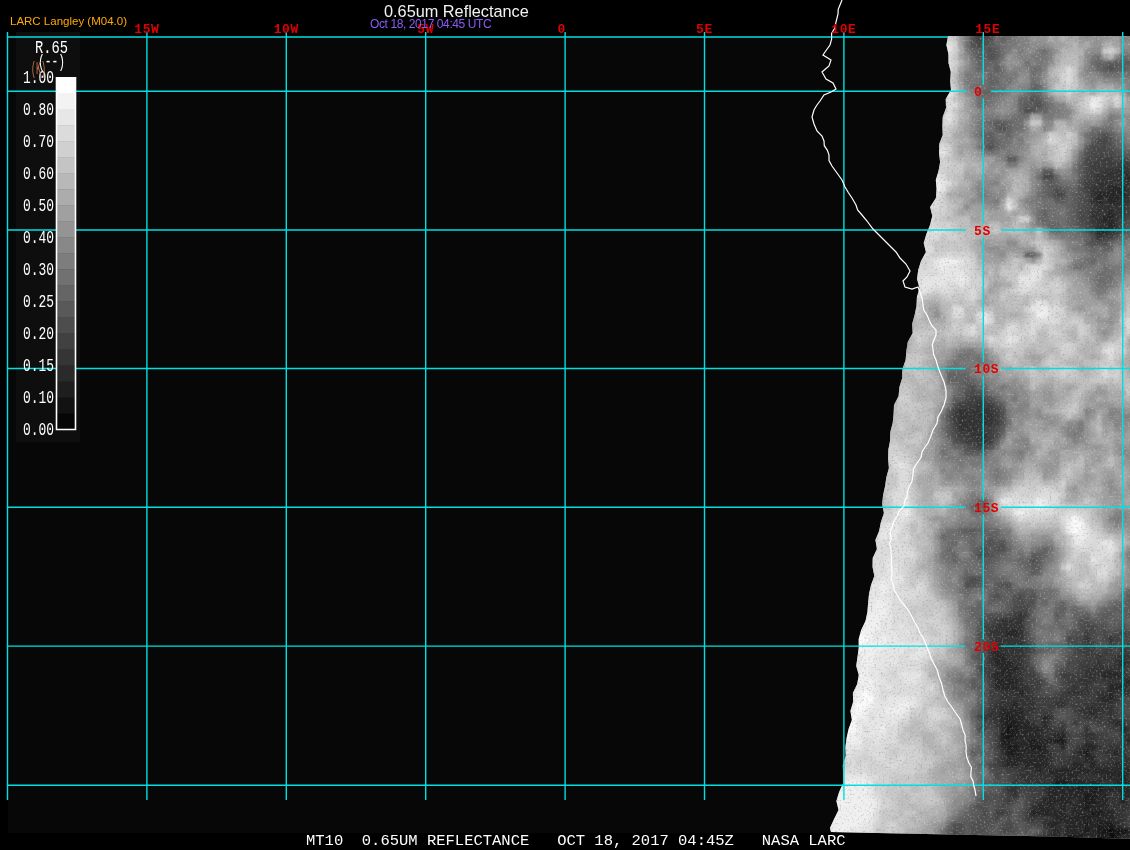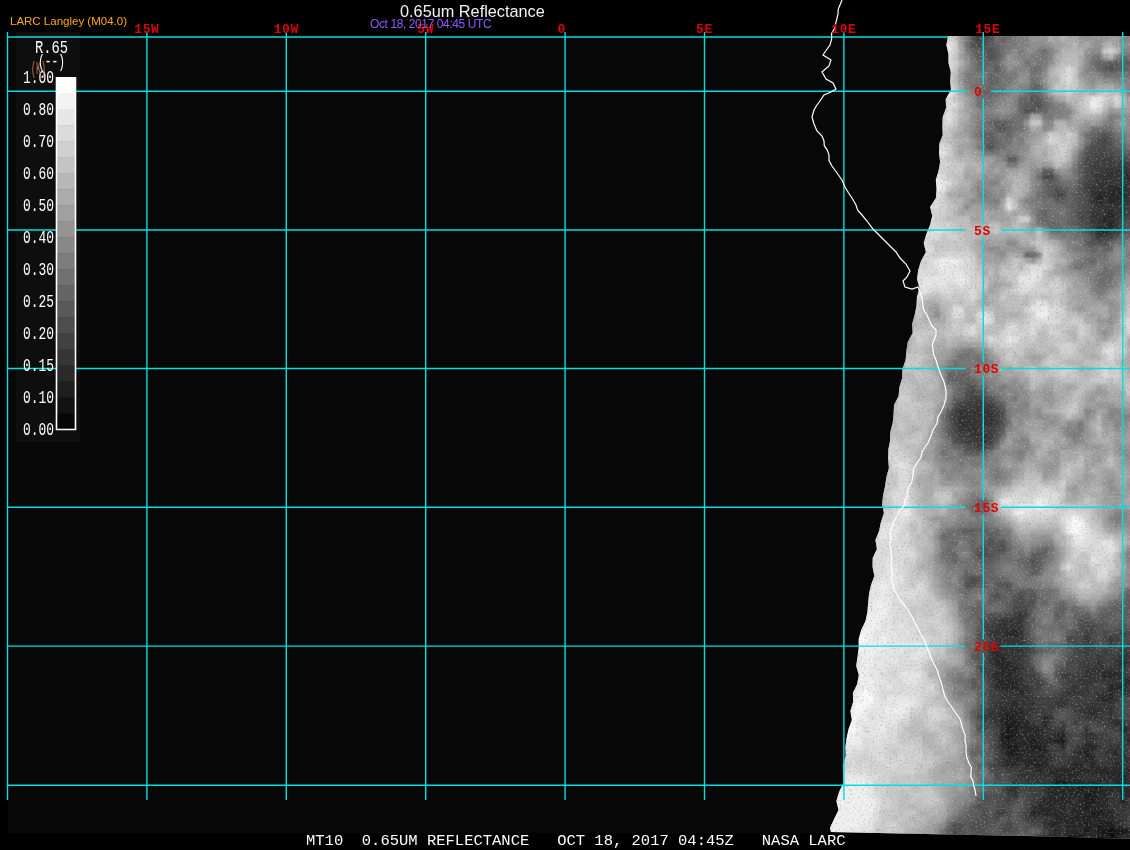--- a/index.html
+++ b/index.html
@@ -143,15 +143,15 @@
 <text x="23" y="371" class="cbl" textLength="31" lengthAdjust="spacingAndGlyphs">0.15</text>
 <text x="23" y="403" class="cbl" textLength="31" lengthAdjust="spacingAndGlyphs">0.10</text>
 <text x="23" y="435" class="cbl" textLength="31" lengthAdjust="spacingAndGlyphs">0.00</text>
 <text x="35" y="53" class="cbl" textLength="33" lengthAdjust="spacingAndGlyphs">R.65</text>
 <text x="38" y="67" class="cbl" textLength="27" lengthAdjust="spacingAndGlyphs">(--)</text>
 <text x="31" y="73.5" class="cbl" style="fill:#c87850" textLength="15" lengthAdjust="spacingAndGlyphs">(K)</text>
 
 <text x="306" y="845" class="wht" xml:space="preserve" style="font-size:15.5px;letter-spacing:0px">MT10  0.65UM REFLECTANCE   OCT 18, 2017 04:45Z   NASA LARC</text>
 </svg>
 
-<div style="position:absolute;left:400px;top:2px;color:#f2f2f2;font-size:16.3px">0.65um Reflectance</div>
+<div style="position:absolute;left:384px;top:2px;color:#f2f2f2;font-size:16.3px">0.65um Reflectance</div>
 <div style="position:absolute;left:370px;top:17px;color:#8b5cf6;font-size:12px;letter-spacing:-0.4px">Oct 18, 2017 04:45 UTC</div>
 <div style="position:absolute;left:10px;top:15px;color:#ffaa00;font-size:11.5px">LARC Langley (M04.0)</div>
 </div>
 </body></html>

